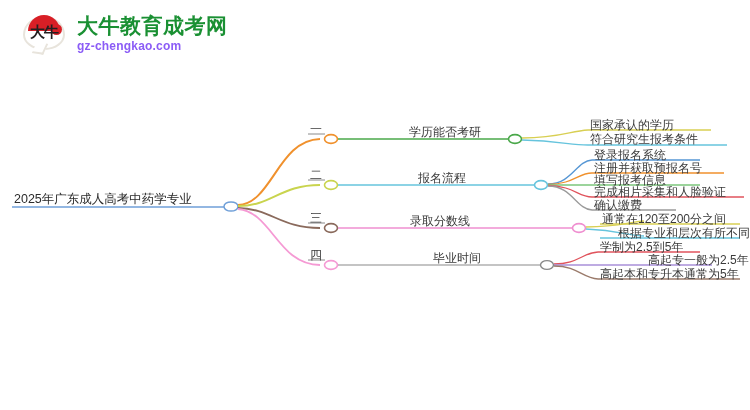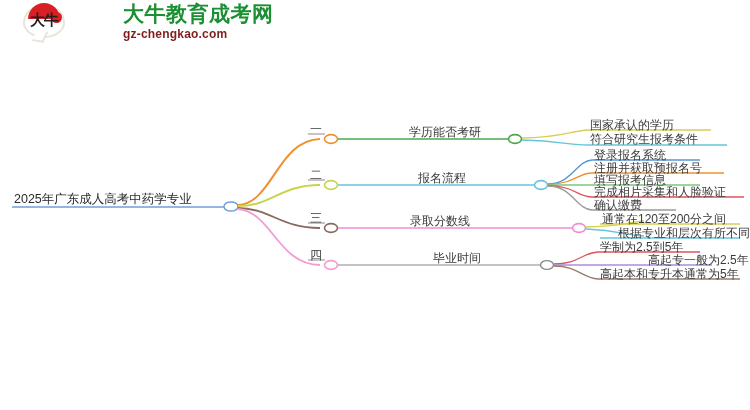--- a/index.html
+++ b/index.html
@@ -12,21 +12,21 @@
     height: 410px;
     position: relative;
     overflow: hidden;
     font-family: "Liberation Sans", "DejaVu Sans", sans-serif;
   }
 
   
   #logo-block {
     position: absolute;
     left: 22px;
-    top: 0;
+    top: 12px;
     display: flex;
     align-items: center;
     gap: 9px;
   }
   #logo-mark {
     position: relative;
     width: 46px;
     height: 44px;
     flex: 0 0 auto;
   }
@@ -75,32 +75,32 @@
     left: 0;
     top: 11px;
     width: 44px;
     text-align: center;
     font-size: 15px;
     font-weight: bold;
     color: #231f20;
     letter-spacing: -1px;
     line-height: 17px;
   }
-  #logo-text { display: flex; flex-direction: column; justify-content: center; margin-left: 46px; }
+  #logo-text { display: flex; flex-direction: column; justify-content: center; }
   #logo-title {
     font-size: 21px;
     font-weight: bold;
     color: #1a9033;
     letter-spacing: 0.5px;
     line-height: 24px;
   }
   #logo-sub {
     font-size: 12px;
     font-weight: bold;
-    color: #7f1d1d;
+    color: #8b5cf6;
     letter-spacing: 0.2px;
     line-height: 15px;
     margin-top: 1px;
   }
 
   
   #mindmap {
     position: absolute;
     left: 0;
     top: 0;

